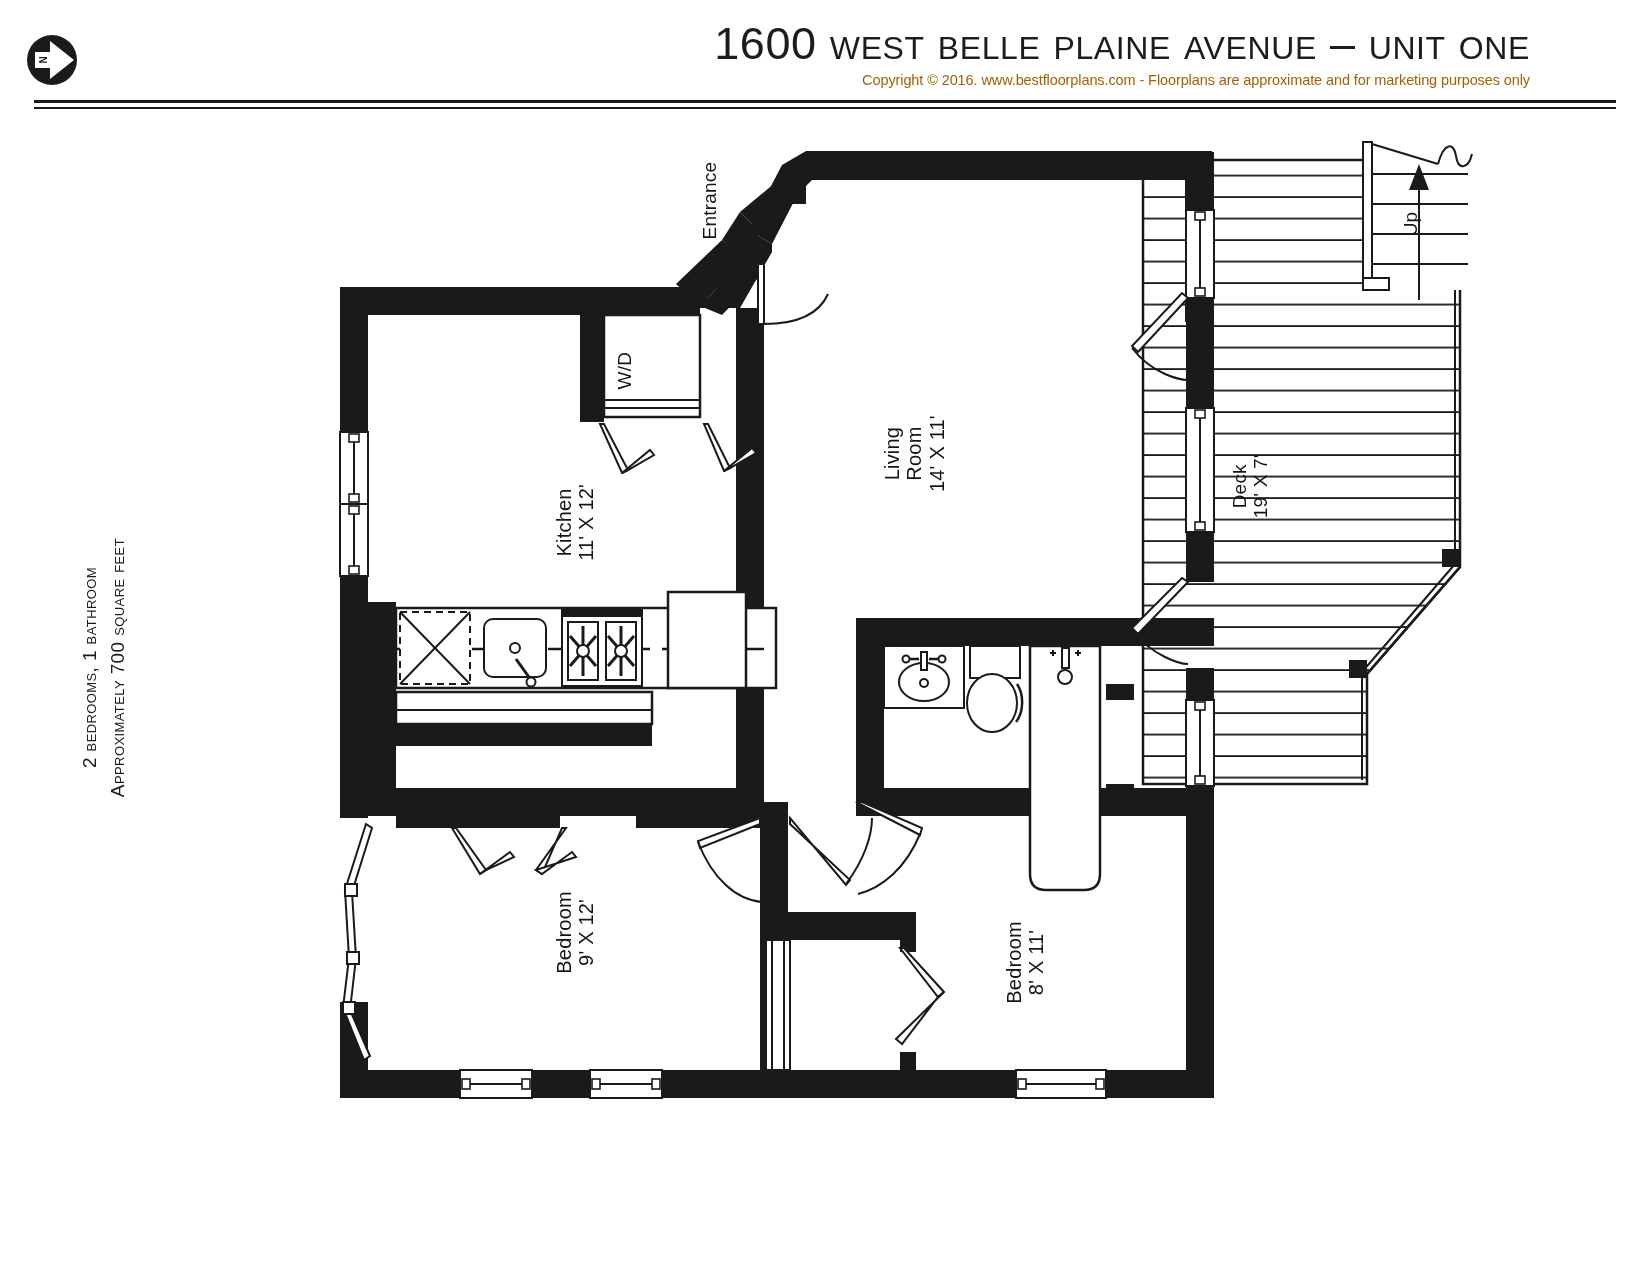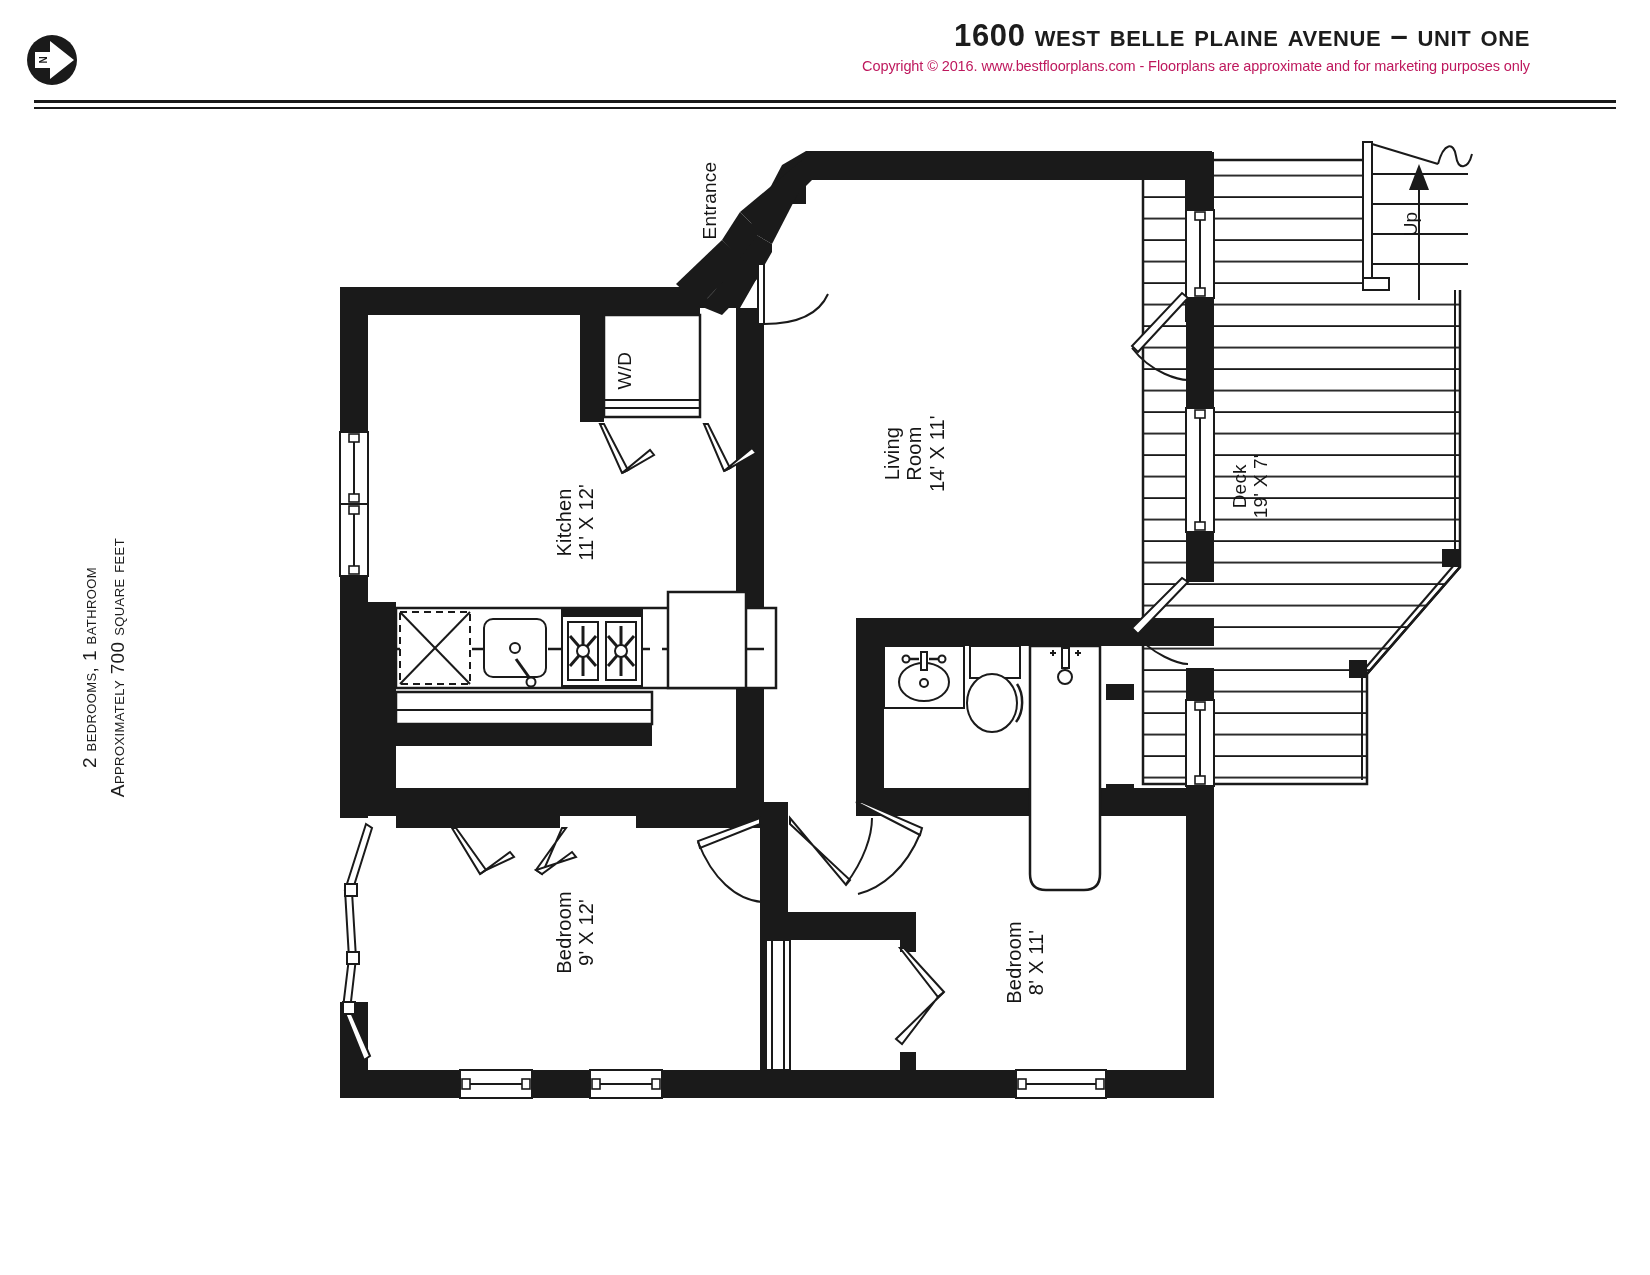--- a/index.html
+++ b/index.html
@@ -30,35 +30,35 @@
   }
   #compass svg { display: block; }
 
   #title-block {
     position: absolute;
     left: 120px; top: 20px;
     width: 1410px;
     text-align: right;
   }
   #plan-title {
-    font-size: 31px;
-    font-weight: 700;
+    font-size: 45px;
+    font-weight: 400;
     letter-spacing: 0.6px;
     line-height: 1.05;
     font-variant: small-caps;
     text-transform: lowercase;
     white-space: nowrap;
     color: #1c1c1c;
   }
   #plan-title::first-letter { text-transform: none; }
   #copyright {
     margin-top: 5px;
     font-size: 14.5px;
     letter-spacing: -0.1px;
-    color: #be185d;
+    color: #a16207;
     white-space: nowrap;
   }
   .rule {
     position: absolute;
     left: 34px;
     width: 1582px;
     background: #1a1a1a;
   }
   #rule-a { top: 100px; height: 3px; }
   #rule-b { top: 107px; height: 2px; }

